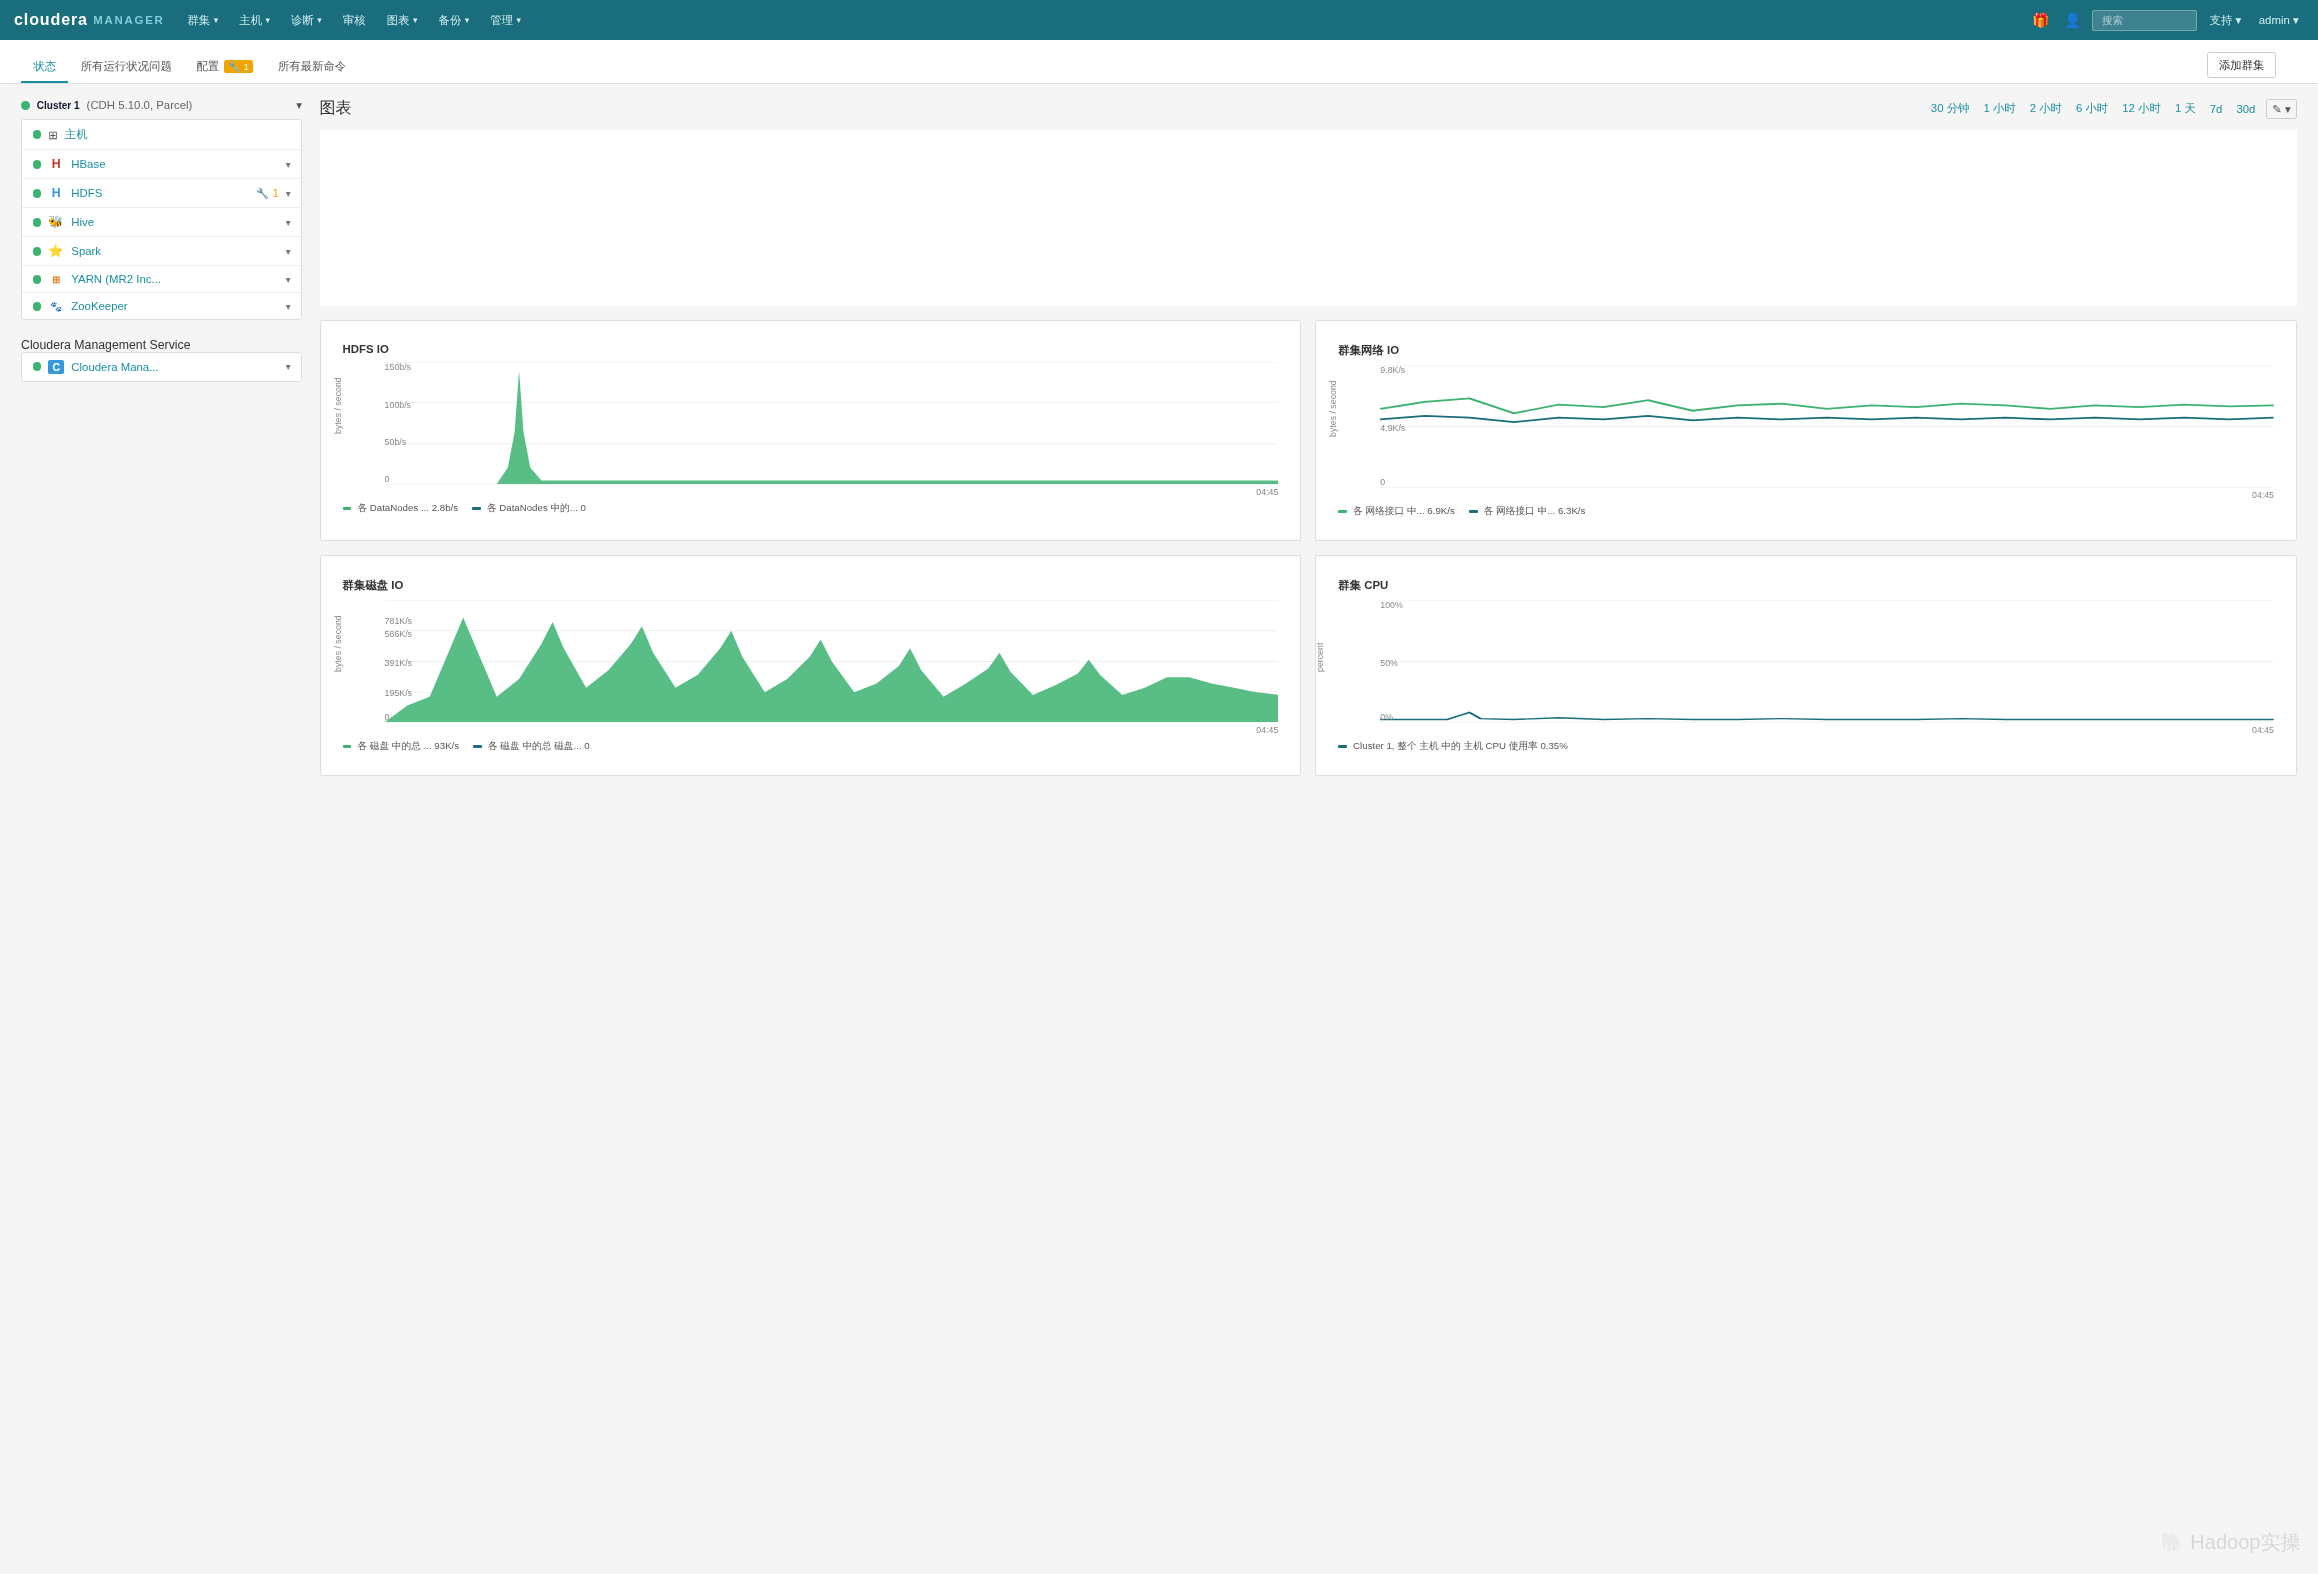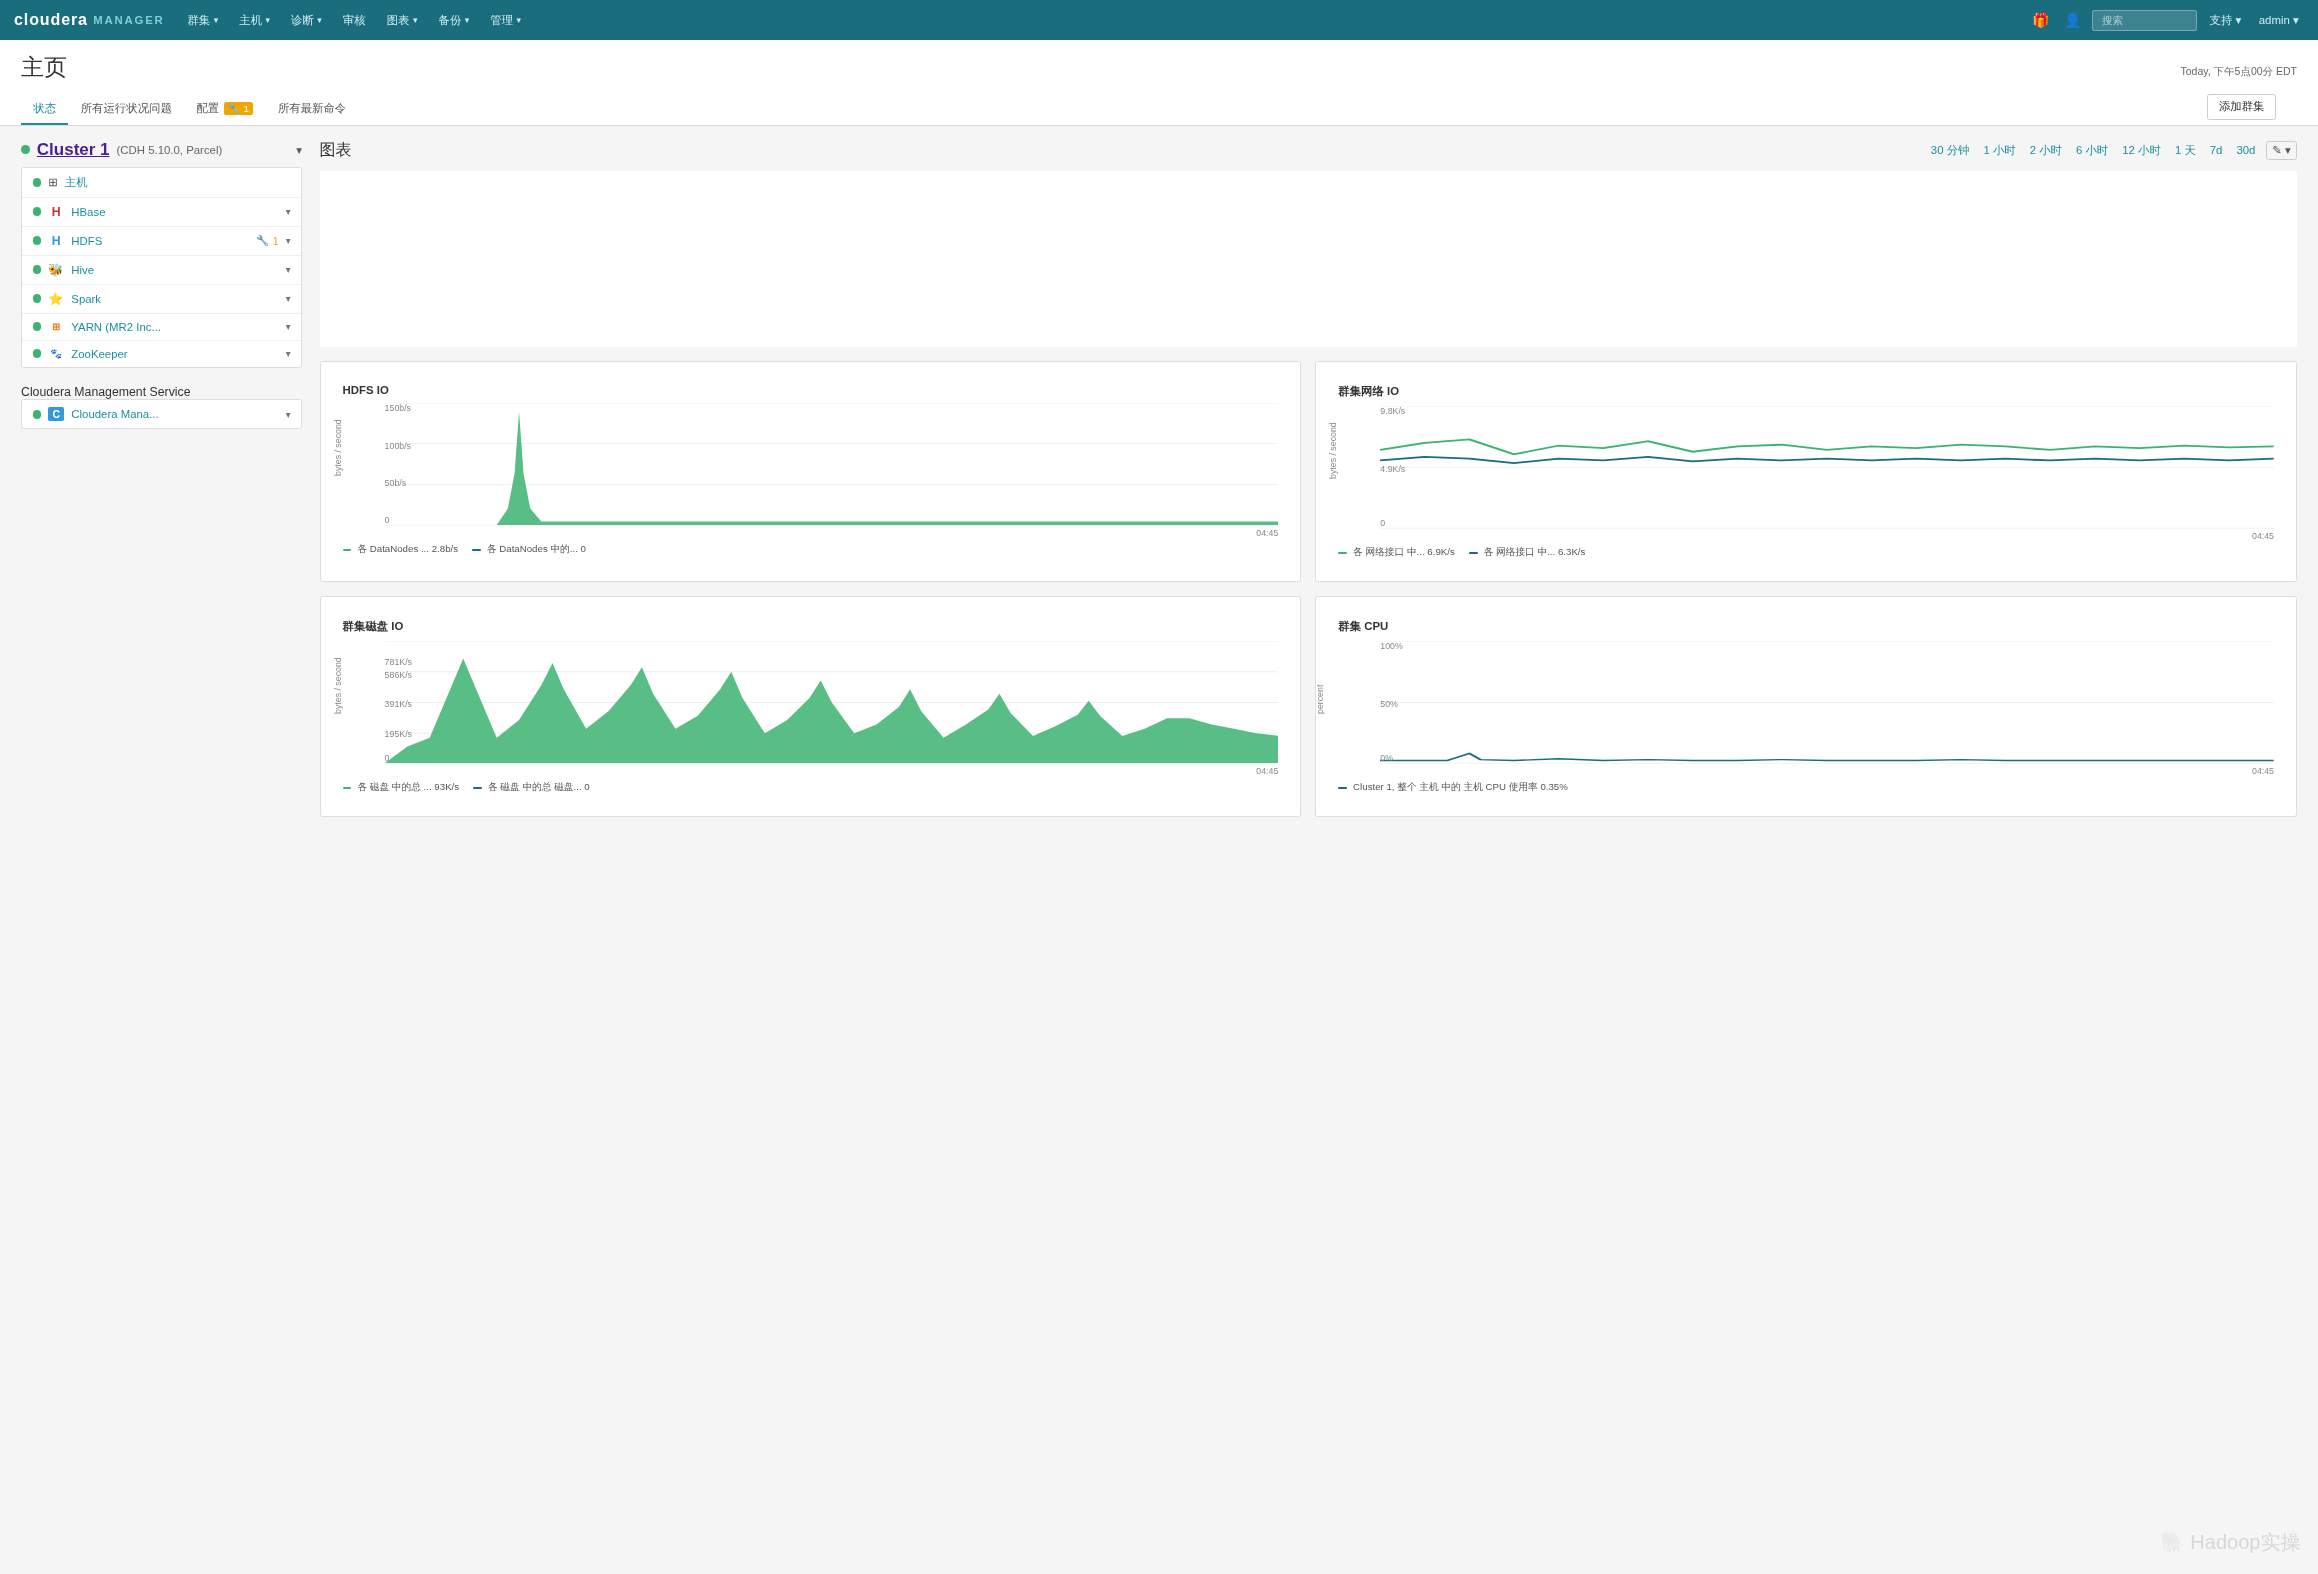--- a/index.html
+++ b/index.html
@@ -102,21 +102,21 @@
       flex-shrink: 0;
     }
     .cluster-header {
       display: flex;
       align-items: center;
       gap: 7px;
       margin-bottom: 7px;
     }
     .status-dot { width: 8.8px; height: 8.8px; border-radius: 50%; flex-shrink: 0; }
     .status-dot.green { background: #3cb371; }
-    .cluster-name { color: #4c1d95; font-size: 17px; font-weight: 600; cursor: pointer; text-decoration: underline; }
+    .cluster-name { color: #0f172a; font-size: 10px; font-weight: 600; cursor: pointer; }
     .cluster-version { color: #666; font-size: 11.4px; }
     .cluster-dropdown { margin-left: auto; cursor: pointer; color: #555; }
 
     .service-list { background: #fff; border: 0.9px solid #ddd; border-radius: 2.6px; margin-bottom: 17.6px; }
     .service-item {
       display: flex;
       align-items: center;
       padding: 7px 10.5px;
       border-bottom: 0.9px solid #eee;
       gap: 7px;
@@ -262,24 +262,20 @@
     <span class="topnav-support">
       <span>支持</span> ▾
     </span>
     <span class="topnav-admin">
       <span>admin</span> ▾
     </span>
   </div>
 </nav>
 
 <div class="page-header">
-  <div class="page-title-row">
-    <h1 class="page-title">主页</h1>
-    <span class="page-time">Today, 下午5点00分 EDT</span>
-  </div>
   <div class="tabs-relative">
     <div class="tabs">
       <div class="tab active">
         <span>状态</span>
       </div>
       <div class="tab">
         <span>所有运行状况问题</span>
       </div>
       <div class="tab">
         <span>配置</span>

